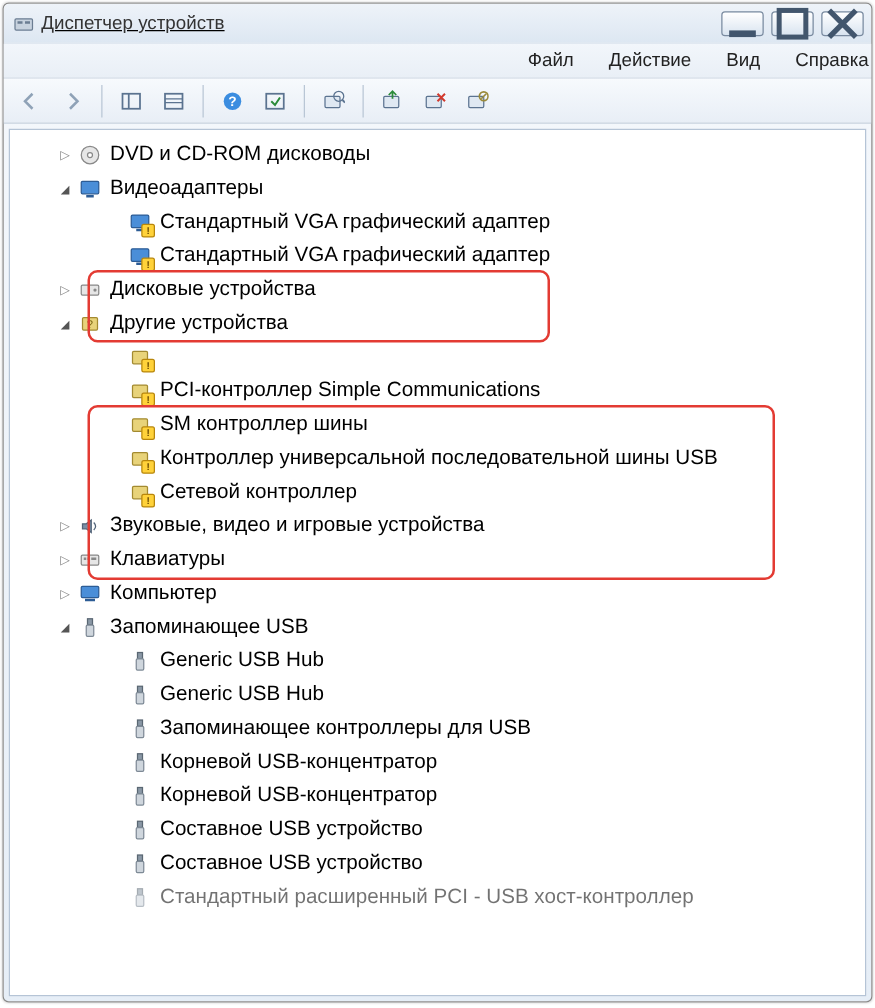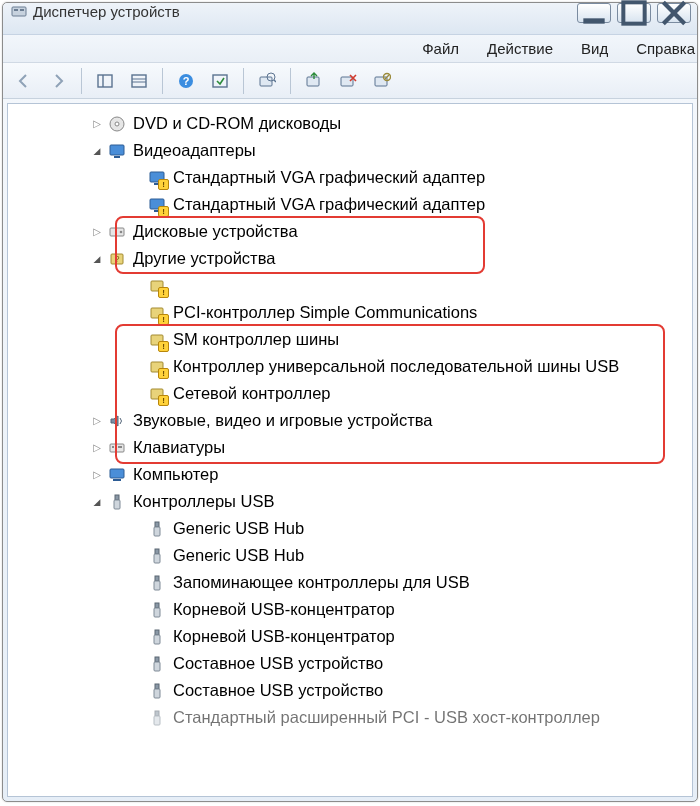--- a/index.html
+++ b/index.html
@@ -20,24 +20,26 @@
       border-radius: 5px;
       background: linear-gradient(#f5f8fc, #e6eef7);
       display: flex;
       flex-direction: column;
       box-shadow: 0 0 2px rgba(0,0,0,.2);
     }
     
     .titlebar {
       height: 32px;
       display: flex;
+      align-items: center;
       padding: 0 6px 0 8px;
       background: linear-gradient(#eef3f9, #dde7f2);
       border-bottom: 1px solid #c6d3e3;
       border-radius: 5px 5px 0 0;
+      text-decoration: underline;
     }
     .titlebar .app-icon { width:16px; height:16px; margin-right:6px; }
     .titlebar .title { flex: 1; color: #333; font-size: 15px; }
     .winbtns { display:flex; gap:6px; }
     .winbtn {
       width:34px; height:20px; border:1px solid #7a8ba0; border-radius:3px;
       background: linear-gradient(#fff, #d9e4f0);
       display:flex; align-items:center; justify-content:center;
       font-size:12px; color:#42566d;
     }
@@ -65,21 +67,21 @@
     .tbtn {
       width:30px; height:28px;
       display:flex; align-items:center; justify-content:center;
       color:#3e5a78;
     }
     .tsep { width:1px; height:26px; background:#b9c6d5; margin:0 4px; }
     .tbtn svg { width:18px; height:18px; }
     
     .client {
       flex:1; margin:4px; background:#fff; border:1px solid #b5c4d6;
-      overflow:hidden; position:relative;padding-left:45px;
+      overflow:hidden; position:relative;
     }
     .tree {
       padding: 6px 4px 6px 6px;
       height:100%;
       overflow:hidden;
       position:relative;
     }
     .row {
       display:flex; align-items:center;
       height:27px;
@@ -398,21 +400,21 @@
 
       <div class="row">
         <span class="indent" style="width:30px"></span>
           <span class="twisty exp"></span>
         <span class="devicon">
             <svg viewBox="0 0 18 18">
               <rect x="7" y="2" width="4" height="5" fill="#8a98a6" stroke="#5a6773"></rect>
               <rect x="6" y="7" width="6" height="9" rx="1" fill="#cfd6dd" stroke="#7e8a96"></rect>
             </svg>
           </span>
-        <span class="label">Контроллеры USB</span>
+        <span class="label">Запоминающее USB</span>
       </div>
 
       <div class="row">
           <span class="indent" style="width:70px"></span>
           <span class="twisty"></span>
           <span class="devicon">
             <svg viewBox="0 0 18 18">
               <rect x="7" y="2" width="4" height="5" fill="#8a98a6" stroke="#5a6773"></rect>
               <rect x="6" y="7" width="6" height="9" rx="1" fill="#cfd6dd" stroke="#7e8a96"></rect>
             </svg>

